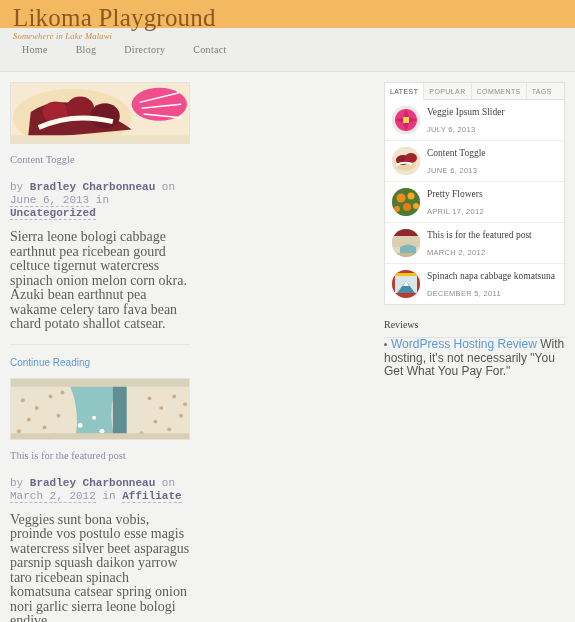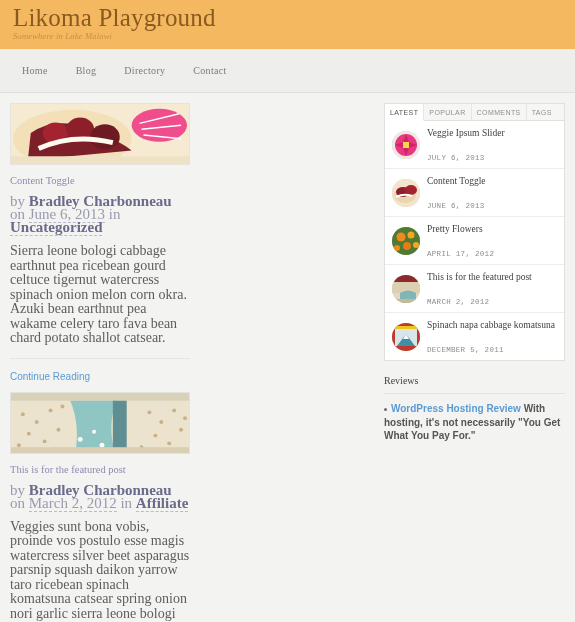--- a/index.html
+++ b/index.html
@@ -6,21 +6,21 @@
   html, body { margin: 0; padding: 0; }
   body {
     width: 575px; height: 622px;
     background: #f3f3f1;
     font-family: "Liberation Serif", "DejaVu Serif", serif;
     overflow: hidden;
     color: #4a4a4a;
   }
   
   .site-header {
-    height: 49px;
+    height: 28px;
     background: #f4b860;
     padding: 4px 0 0 13px;
     position: relative;
   }
   .site-title {
     font-size: 25px;
     line-height: 28px;
     color: #8a5a20;
     font-family: "Liberation Serif", "DejaVu Serif", serif;
     font-weight: normal;
@@ -79,25 +79,25 @@
   .post-thumb svg { display: block; width: 100%; height: 100%; }
   .post-title {
     font-size: 10.5px;
     color: #8d8dae;
     margin-top: 9px;
     line-height: 13px;
     cursor: pointer;
     font-family: "Liberation Serif", "DejaVu Serif", serif;
   }
   .post-meta {
-    font-size: 15px;
+    font-size: 11px;
     color: #9a9ab0;
-    margin-top: 8px;
+    margin-top: 15px;
     line-height: 13px;
-    font-family: Liberation Serif, serif;
+    font-family: Liberation Mono, monospace;
   }
   .post-meta b { color: #6a6a8a; font-weight: bold; }
   .post-meta .lnk {
     border-bottom: 1px dashed #b9b9c9;
     cursor: pointer;
   }
   .post-excerpt {
     font-size: 14px;
     line-height: 14.5px;
     color: #5d5d5d;
@@ -167,39 +167,37 @@
   .ti-text { min-width: 0; }
   .ti-title {
     font-size: 9.5px;
     color: #3f3f3f;
     line-height: 12px;
     font-family: "Liberation Serif", "DejaVu Serif", serif;
   }
   .ti-date {
     font-size: 7.5px;
     color: #8d8d8d;
-    margin-top: 15px;
+    margin-top: 7px;
     letter-spacing: 0.3px;
-    font-family: Liberation Mono, monospace;
+    font-family: Liberation Sans, sans-serif;
   }
   .widget-reviews { margin-top: 14px; }
   .widget-heading {
     font-size: 10px;
     color: #3f3f3f;
     padding-bottom: 7px;
     border-bottom: 1px solid #e2e2de;
     font-family: "Liberation Serif", "DejaVu Serif", serif;
   }
   .review-item {
-    margin-top: 8px;
-    font-size: 10px;
+    font-size: 12px;
     line-height: 13.5px;
     color: #555;
     font-family: "Liberation Sans", sans-serif;
-    font-weight: bold;
   }
   .review-bullet {
     display: inline-block;
     width: 3px; height: 3px;
     background: #6b6b6b;
     border-radius: 50%;
     vertical-align: middle;
     margin-right: 4px;
   }
   .review-link { color: #5b9bd5; cursor: pointer; }

